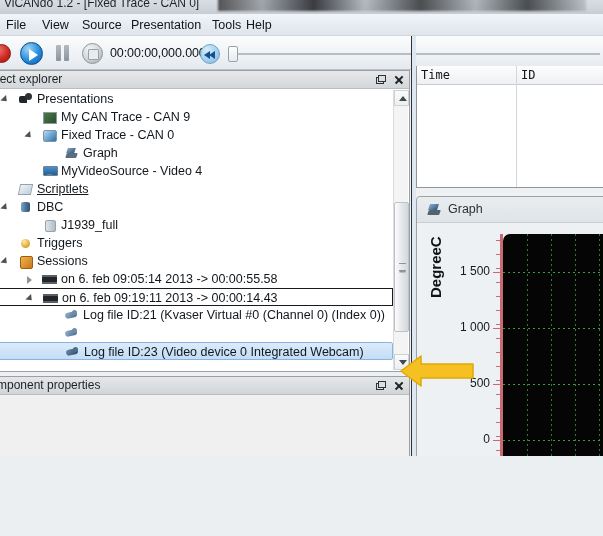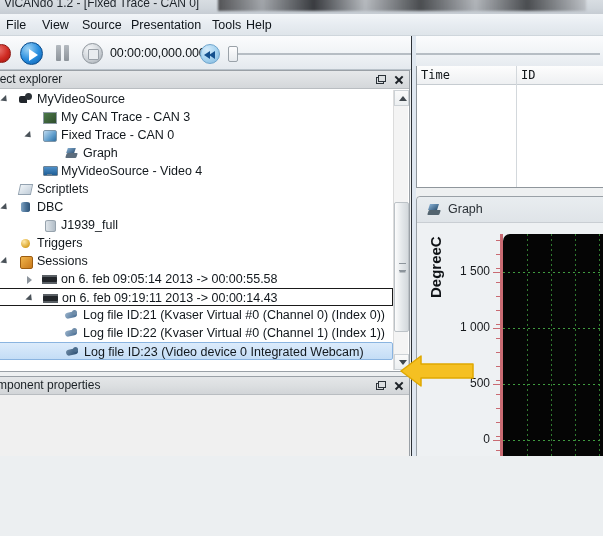--- a/index.html
+++ b/index.html
@@ -460,42 +460,42 @@
       <div class="panel-title">ject explorer</div>
       <div class="panel-btns">
         <span class="pbtn ico-float"></span>
         <span class="pbtn ico-close"></span>
       </div>
     </div>
     <div class="tree" id="tree">
         <div class="trow" style="height: 18px;">
           <span class="exp open" style="left: 7px;"></span>
           <span class="ti ic-pres" style="left: 24px;"></span>
-          <span class="lbl" style="left: 43px;">MyVideoSource</span>
+          <span class="lbl" style="left: 43px;">Presentations</span>
         </div>
         <div class="trow" style="height: 18px;">
           <span class="ti ic-cantrace" style="left: 48px;"></span>
-          <span class="lbl" style="left: 67px;">My CAN Trace - CAN 3</span>
+          <span class="lbl" style="left: 67px;">My CAN Trace - CAN 9</span>
         </div>
         <div class="trow" style="height: 18px;">
           <span class="exp open" style="left: 31px;"></span>
           <span class="ti ic-fixed" style="left: 48px;"></span>
           <span class="lbl" style="left: 67px;">Fixed Trace - CAN 0</span>
         </div>
         <div class="trow" style="height: 18px;">
           <span class="ti ic-graph" style="left: 70px;"></span>
           <span class="lbl" style="left: 89px;">Graph</span>
         </div>
         <div class="trow" style="height: 18px;">
           <span class="ti ic-video" style="left: 48px;"></span>
           <span class="lbl" style="left: 67px;">MyVideoSource - Video 4</span>
         </div>
         <div class="trow" style="height: 18px;">
           <span class="ti ic-script" style="left: 24px;"></span>
-          <span class="lbl" style="left: 43px;">Scriptlets</span>
+          <span class="lbl" style="left: 43px; text-decoration: underline;">Scriptlets</span>
         </div>
         <div class="trow" style="height: 18px;">
           <span class="exp open" style="left: 7px;"></span>
           <span class="ti ic-dbc" style="left: 24px;"></span>
           <span class="lbl" style="left: 43px;">DBC</span>
         </div>
         <div class="trow" style="height: 18px;">
           <span class="ti ic-dbcfile" style="left: 48px;"></span>
           <span class="lbl" style="left: 67px;">J1939_full</span>
         </div>
@@ -517,21 +517,20 @@
           <span class="exp open" style="left: 31px;"></span>
           <span class="ti ic-film" style="left: 48px;"></span>
           <span class="lbl" style="left: 67px;">on 6. feb 09:19:11 2013 -&gt; 00:00:14.43</span>
         </div>
         <div class="trow" style="height: 18px;">
           <span class="ti ic-log" style="left: 70px;"></span>
           <span class="lbl" style="left: 89px;">Log file ID:21 (Kvaser Virtual #0 (Channel 0) (Index 0))</span>
         </div>
         <div class="trow" style="height: 18px;">
           <span class="ti ic-log" style="left: 70px;"></span>
-          <span class="lbl" style="left: 89px;">Log file ID:22 (Kvaser Virtual #0 (Channel 1) (Index 1))</span>
         </div>
         <div class="trow sel" style="height: 18px;">
           <span class="ti ic-logsel" style="left: 70px;"></span>
           <span class="lbl" style="left: 89px;">Log file ID:23 (Video device 0 Integrated Webcam)</span>
         </div>
       </div>
     <div class="vscroll">
       <div class="arw up"></div>
       <div class="thumb"></div>
       <div class="arw dn"></div>

